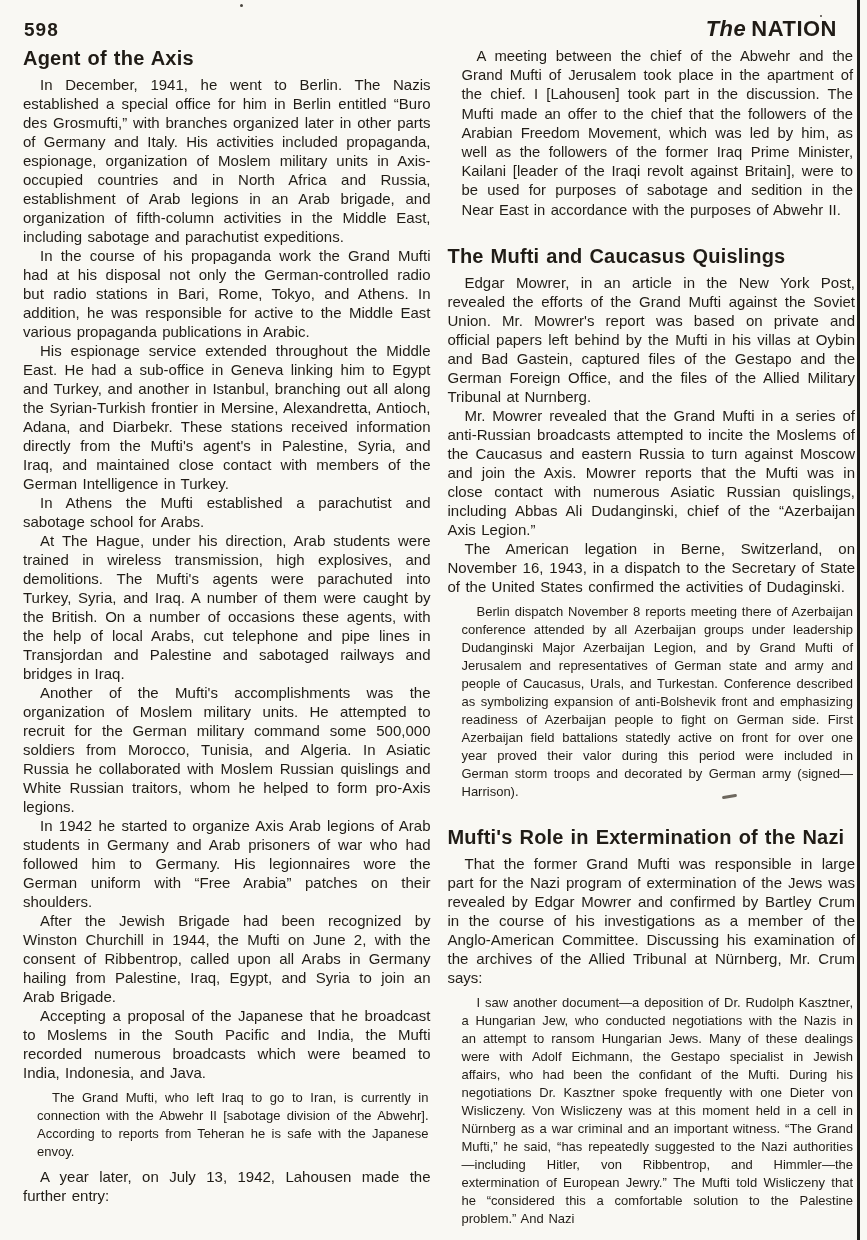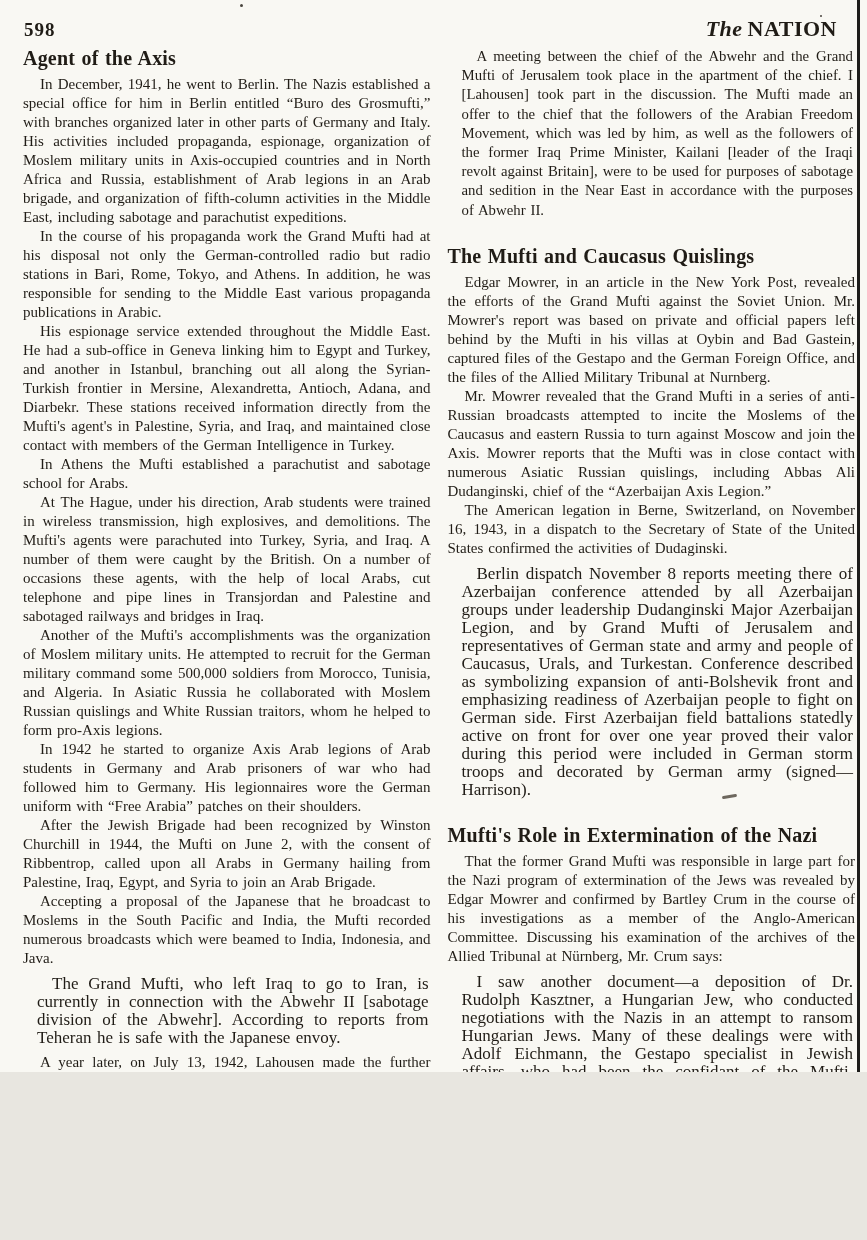--- a/index.html
+++ b/index.html
@@ -2,24 +2,24 @@
 <html style="--paper: #f9f8f3; --ink: #201c16;"><head>
 <meta charset="utf-8">
 <style>
   :root{
     --paper:#f9f8f3;
     --ink:#201c16;
   }
   html,body{margin:0;padding:0;background:#e8e6e0;}
   .page{
     position:relative;
-    width:867px;height:1072px;
+    width:867px;height:1240px;
     background:var(--paper);
     color:var(--ink);
-    font-family:Liberation Serif, serif;
+    font-family:Liberation Sans, sans-serif;
     overflow:hidden;
     box-sizing:border-box;
   }
   .header{
     display:flex;
     justify-content:space-between;
     align-items:baseline;
     padding:16px 30px 0 24px;
   }
   .pagenum{
@@ -59,21 +59,21 @@
     line-height:23px;
     font-weight:700;
     text-align:left;
     margin:25px 0 5px 0;
     letter-spacing:0.2px;
   }
   .col h2.first{
     margin-top:0;
   }
   .quote{
-    font-size:17px;
+    font-size:13px;
     line-height:18px;
     margin:7px 2px 6px 14px !important;
     text-indent:15px !important;
   }
   .quote-lg{
     font-size:14.8px;
     line-height:19.2px;
     margin-top:0 !important;
   }
   .scan-line{
@@ -106,21 +106,21 @@
   <div class="header">
     <span class="pagenum">598</span>
     <span class="masthead"><span class="it">The</span><span>NATION</span></span>
   </div>
 
   <div class="columns">
 
     <div class="col">
       <h2 class="first">Agent of the Axis</h2>
       <p>In December, 1941, he went to Berlin. The Nazis established a special office for him in Berlin entitled “Buro des Grosmufti,” with branches organized later in other parts of Germany and Italy. His activities included propaganda, espionage, organization of Moslem military units in Axis-occupied countries and in North Africa and Russia, establishment of Arab legions in an Arab brigade, and organization of fifth-column activities in the Middle East, including sabotage and parachutist expeditions.</p>
-      <p>In the course of his propaganda work the Grand Mufti had at his disposal not only the German-controlled radio but radio stations in Bari, Rome, Tokyo, and Athens. In addition, he was responsible for sending to the Middle East various propaganda publications in Arabic.</p>
+      <p>In the course of his propaganda work the Grand Mufti had at his disposal not only the German-controlled radio but radio stations in Bari, Rome, Tokyo, and Athens. In addition, he was responsible for active to the Middle East various propaganda publications in Arabic.</p>
       <p>His espionage service extended throughout the Middle East. He had a sub-office in Geneva linking him to Egypt and Turkey, and another in Istanbul, branching out all along the Syrian-Turkish frontier in Mersine, Alexandretta, Antioch, Adana, and Diarbekr. These stations received information directly from the Mufti's agent's in Palestine, Syria, and Iraq, and maintained close contact with members of the German Intelligence in Turkey.</p>
       <p>In Athens the Mufti established a parachutist and sabotage school for Arabs.</p>
       <p>At The Hague, under his direction, Arab students were trained in wireless transmission, high explosives, and demolitions. The Mufti's agents were parachuted into Turkey, Syria, and Iraq. A number of them were caught by the British. On a number of occasions these agents, with the help of local Arabs, cut telephone and pipe lines in Transjordan and Palestine and sabotaged railways and bridges in Iraq.</p>
       <p>Another of the Mufti's accomplishments was the organization of Moslem military units. He attempted to recruit for the German military command some 500,000 soldiers from Morocco, Tunisia, and Algeria. In Asiatic Russia he collaborated with Moslem Russian quislings and White Russian traitors, whom he helped to form pro-Axis legions.</p>
       <p>In 1942 he started to organize Axis Arab legions of Arab students in Germany and Arab prisoners of war who had followed him to Germany. His legionnaires wore the German uniform with “Free Arabia” patches on their shoulders.</p>
       <p>After the Jewish Brigade had been recognized by Winston Churchill in 1944, the Mufti on June 2, with the consent of Ribbentrop, called upon all Arabs in Germany hailing from Palestine, Iraq, Egypt, and Syria to join an Arab Brigade.</p>
       <p>Accepting a proposal of the Japanese that he broadcast to Moslems in the South Pacific and India, the Mufti recorded numerous broadcasts which were beamed to India, Indonesia, and Java.</p>
       <p class="quote">The Grand Mufti, who left Iraq to go to Iran, is currently in connection with the Abwehr II [sabotage division of the Abwehr]. According to reports from Teheran he is safe with the Japanese envoy.</p>
       <p>A year later, on July 13, 1942, Lahousen made the further entry:</p>
     </div>

